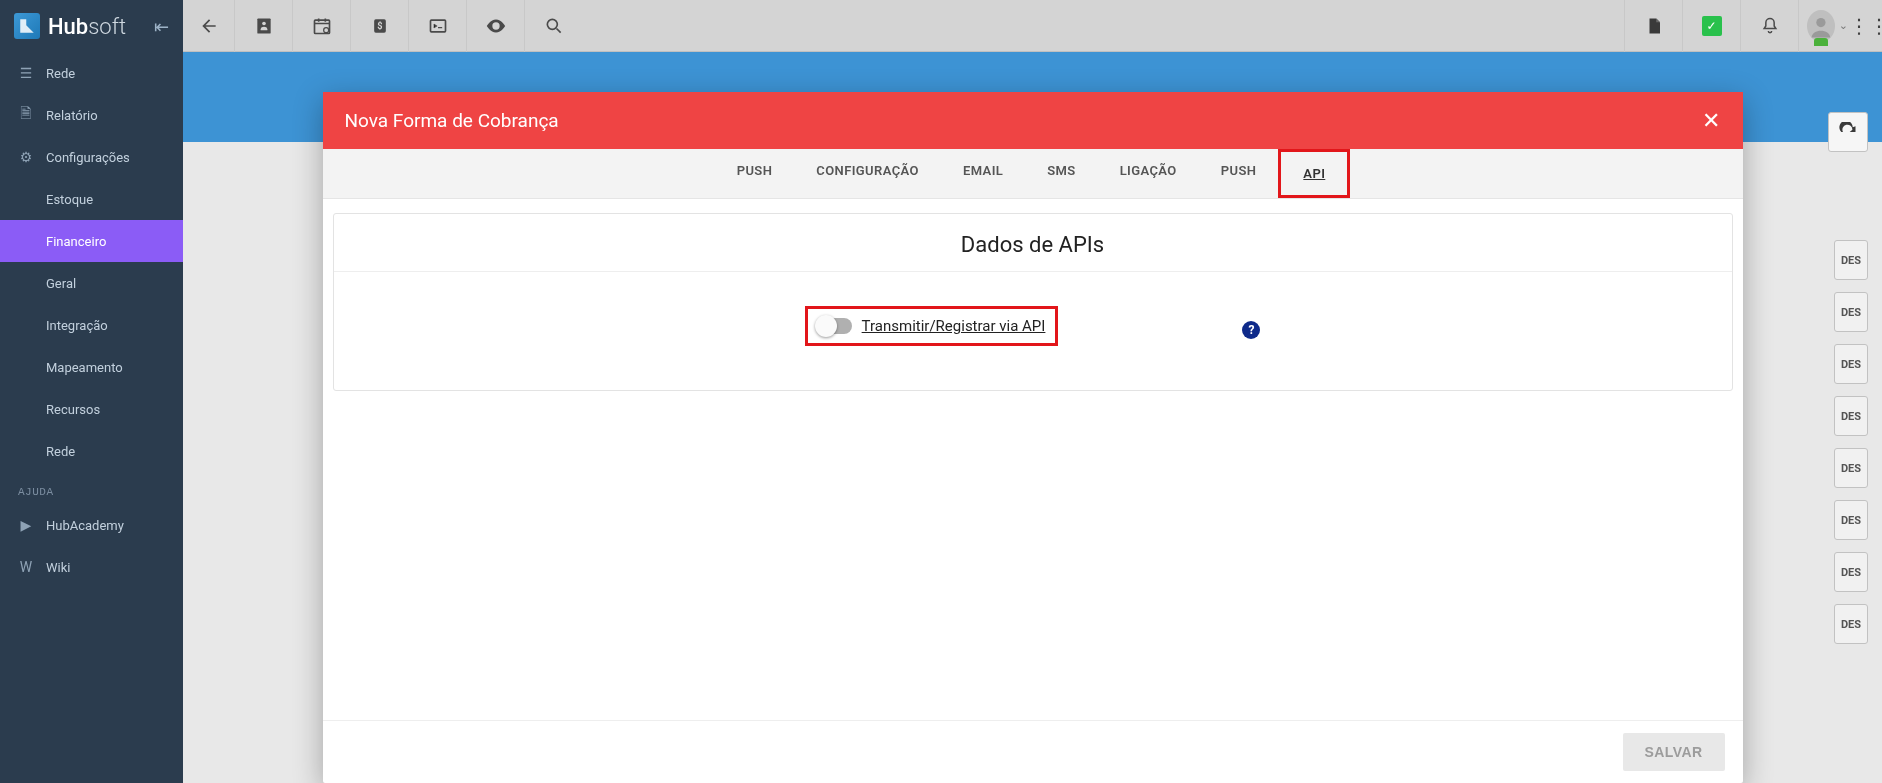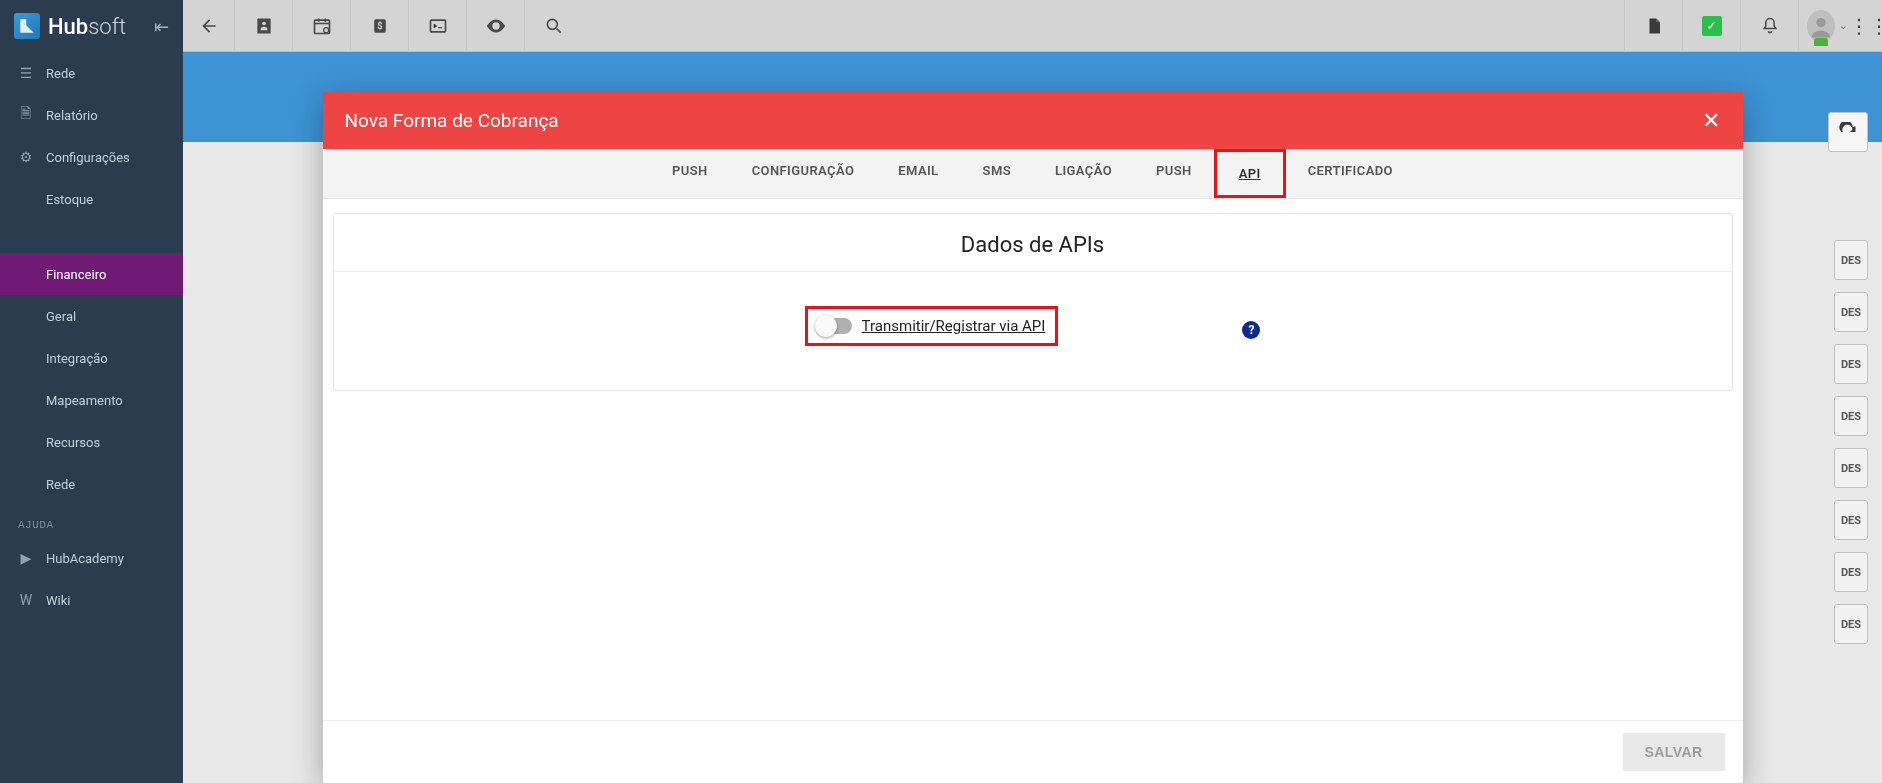--- a/index.html
+++ b/index.html
@@ -10,21 +10,21 @@
   
   .sidebar { width: 183px; background: #2b3c4e; color: #e0e0e0; display: flex; flex-direction: column; flex-shrink: 0; }
   .sidebar-header { display:flex; align-items:center; padding: 10px 14px; height: 52px; gap: 8px; }
   .logo-icon { width: 26px; height: 26px; background: linear-gradient(135deg,#3d99d6,#1e79b8); border-radius:3px; display:flex; align-items:center; justify-content:center; color:#fff; font-weight:700; }
   .logo-text { font-size:22px; font-weight:300; display:flex; align-items:center; }
   .logo-text .hub { color: #fff; font-weight:500; }
   .logo-text .soft { color:#cfd8e0; font-weight:300; }
   .sidebar-collapse { margin-left:auto; color:#9db3c7; font-size:18px; cursor:pointer; }
   .sidebar-menu { flex:1; overflow:hidden; }
   .sidebar-item { display:flex; align-items:center; gap:12px; padding: 13px 18px; font-size: 13px; color:#c2d0dd; cursor:pointer; }
-  .sidebar-item.active { background: #701a75; color:#fff;margin-top:33px; }
+  .sidebar-item.active { background: #8b5cf6; color:#fff; }
   .sidebar-item .si-icon { width:16px; height:16px; display:flex; align-items:center; justify-content:center; font-size:14px; color:#8ea2b5; }
   .sidebar-item.active .si-icon { color:#fff; }
   .sidebar-section-label { padding: 14px 18px 6px; font-size:11px; color:#7b8da0; letter-spacing:0.5px;font-family:Liberation Mono, monospace; }
   
   
   .main { flex:1; display:flex; flex-direction:column; min-width:0; }
   
   
   .topbar { height:52px; background:#d4d4d4; display:flex; align-items:center; border-bottom:1px solid #c0c0c0; }
   .topbar-left { display:flex; align-items:center; }
@@ -260,21 +260,20 @@
             </div>
           </div>
           <div class="modal-tabs">
             <div class="modal-tab">PUSH</div>
             <div class="modal-tab">CONFIGURAÇÃO</div>
             <div class="modal-tab">EMAIL</div>
             <div class="modal-tab">SMS</div>
             <div class="modal-tab">LIGAÇÃO</div>
             <div class="modal-tab">PUSH</div>
             <div class="modal-tab active highlight-red-tab">API</div>
-            <div class="modal-tab">CERTIFICADO</div>
           </div>
           <div class="modal-body">
             <div class="panel">
               <div class="panel-title">Dados de APIs</div>
               <div class="panel-body">
                 <span class="toggle-row">
                   <span class="toggle"></span>
                   <span class="toggle-label">Transmitir/Registrar via API</span>
                 </span>
                 <span class="help-icon">?</span>

